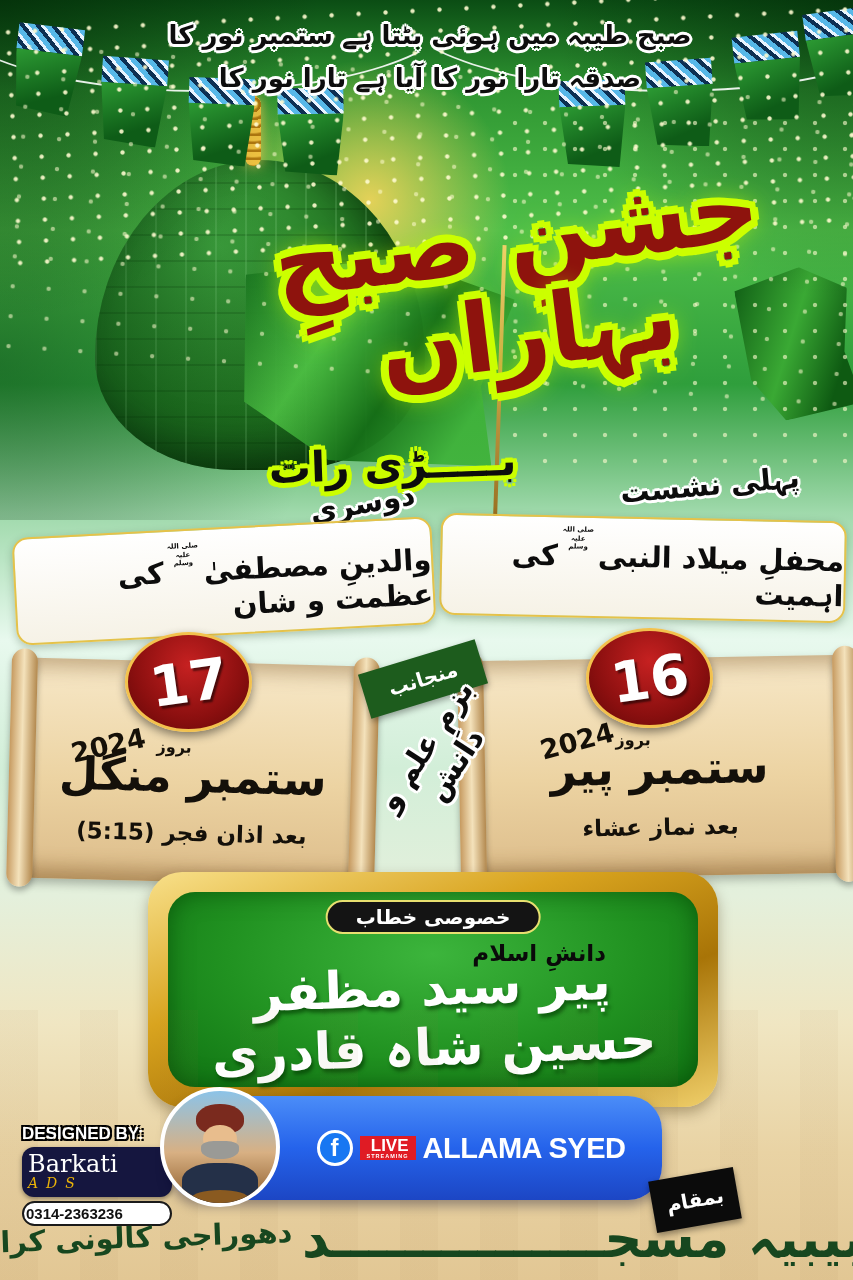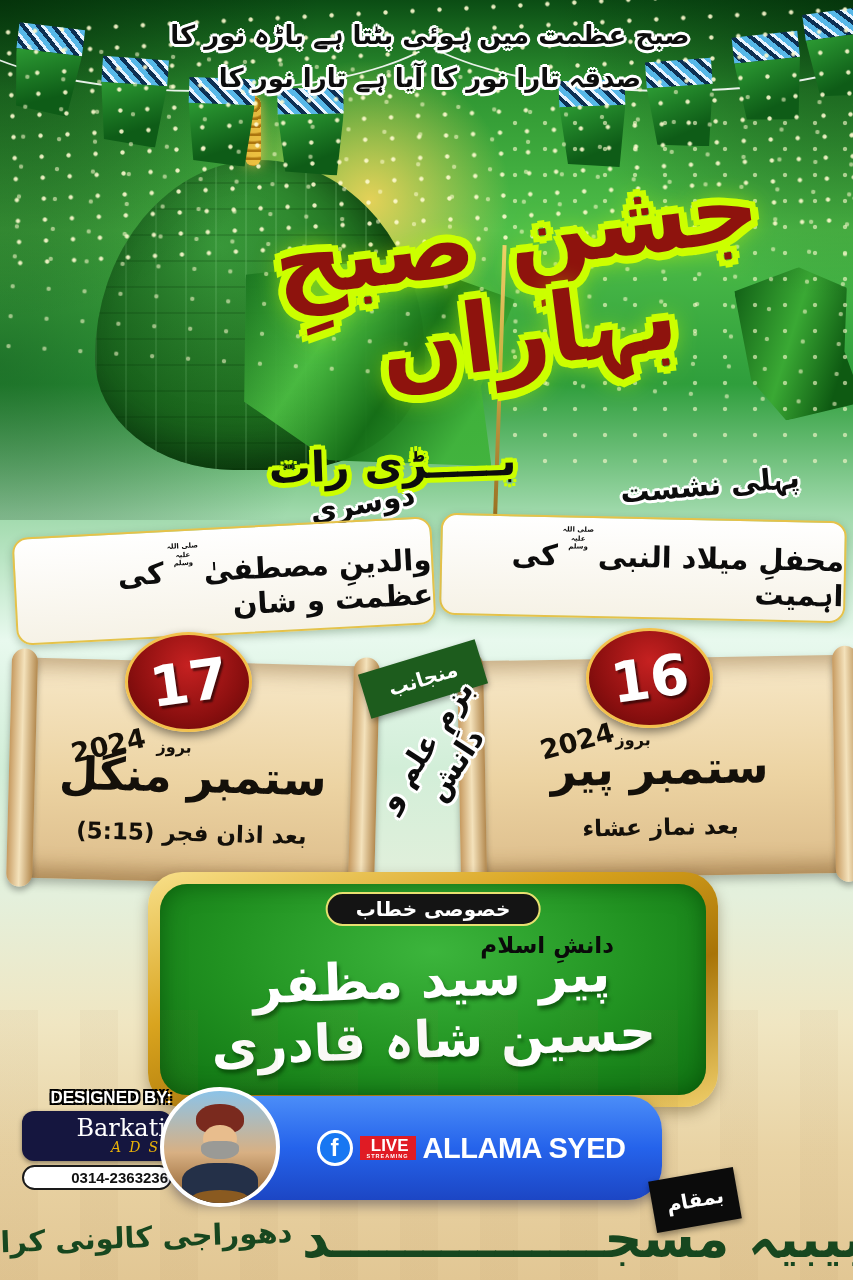--- a/index.html
+++ b/index.html
@@ -95,35 +95,35 @@
   .byroz{ position:absolute; font-size:16px; font-weight:700; color:#151008; }
   .md{ position:absolute; width:100%; text-align:center; font-size:45px; font-weight:800; color:#14100a; }
   .tm{ position:absolute; width:100%; text-align:center; font-size:23px; font-weight:700; color:#14100a; }
   
   .org-badge{ left:362px; top:656px; width:122px; height:46px; background:#1d5c1d;
     transform:rotate(-17deg); display:flex; align-items:center; justify-content:center;
     color:#fff; font-size:20px; font-weight:700; box-shadow:0 3px 6px rgba(0,0,0,.35); }
   .org-name{ left:335px; top:720px; width:210px; text-align:center; transform:rotate(-57deg);
     font-size:30px; font-weight:800; color:#0c0c0c; }
   
-  .banner-outer{ left:148px; top:872px; width:570px; height:235px; border-radius:34px; padding:12px;
+  .banner-outer{ left:148px; top:872px; width:570px; height:235px; border-radius:34px; padding:20px;
     background:linear-gradient(160deg,#f8e08a 0%,#d9a41f 35%,#a87407 65%,#f0cf6a 100%);
     box-shadow:0 6px 14px rgba(60,40,0,.35); }
   .banner-inner{ width:100%; height:100%; border-radius:27px; position:relative;
     background:radial-gradient(ellipse at 50% 32%,#3cb53c 0%,#219221 55%,#0f7212 100%);
     box-shadow:inset 0 0 24px rgba(0,60,0,.55); }
   .speech-pill{ position:absolute; left:50%; top:8px; transform:translateX(-50%);
     background:#141414; border:2px solid #e8e070; border-radius:999px; padding:3px 28px;
     color:#fff; font-size:20px; font-weight:700; white-space:nowrap; }
   .honorific{ position:absolute; right:92px; top:48px; font-size:23px; font-weight:800; color:#0a0a0a; }
   .speaker{ position:absolute; left:3%; top:66px; width:94%; text-align:center; transform:rotate(-2deg);
     font-size:51px; font-weight:800; color:#fff; line-height:1.18;
     text-shadow:2px 4px 4px rgba(0,55,0,.6); }
   
-  .designer{ left:22px; top:1088px; width:150px; text-align:right; }
+  .designer{ left:22px; top:1124px; width:150px; text-align:left; }
   .d-head{ font-family:"Liberation Sans",sans-serif; font-size:17px; font-weight:800; color:#fff;
     text-shadow:-2px -2px 0 #000,2px -2px 0 #000,-2px 2px 0 #000,2px 2px 0 #000; }
   .d-box{ margin-top:3px; background:#15163f; border-radius:12px; padding:3px 6px 6px;
     box-shadow:0 2px 5px rgba(0,0,0,.4); }
   .d-name{ font-family:"DejaVu Serif",serif; font-size:24px; color:#fff; }
   .d-sub{ font-family:"DejaVu Serif",serif; font-style:italic; font-size:14px; color:#eab308;
     letter-spacing:8px; margin-top:-3px; }
   .d-phone{ margin-top:4px; background:#fff; border:2px solid #1a1a1a; border-radius:999px;
     font-family:"Liberation Sans",sans-serif; font-size:15px; font-weight:800; color:#111; padding:2px 2px; }
   
@@ -212,21 +212,21 @@
   <div class="abs bunt" style="left:808px;top:10px;transform:rotate(-8deg)">
       <div class="bt"></div>
       <div class="bb"></div>
     </div>
 
   <div class="abs lights la"></div>
   <div class="abs lights lb"></div>
   <div class="abs lights lc"></div>
 
   <div class="abs poetry rtl ow">
-    <div>صبح عظمت میں ہوئی بٹتا ہے باڑہ نور کا</div>
+    <div>صبح طیبہ میں ہوئی بٹتا ہے ستمبر نور کا</div>
     <div>صدقہ تارا نور کا آیا ہے تارا نور کا</div>
   </div>
 
   <div class="abs title rtl">جشنِ صبحِ بہاراں</div>
   <div class="abs subtitle rtl">بـــــڑی رات</div>
 
   <div class="abs sess-label sl1 rtl ow">پہلی نشست</div>
   <div class="abs sess-box sb1 rtl">
     <span><span>محفلِ میلاد النبی</span><span class="salawat">صلی اللہ علیہ وسلم</span><span>کی اہمیت</span></span>
   </div>

